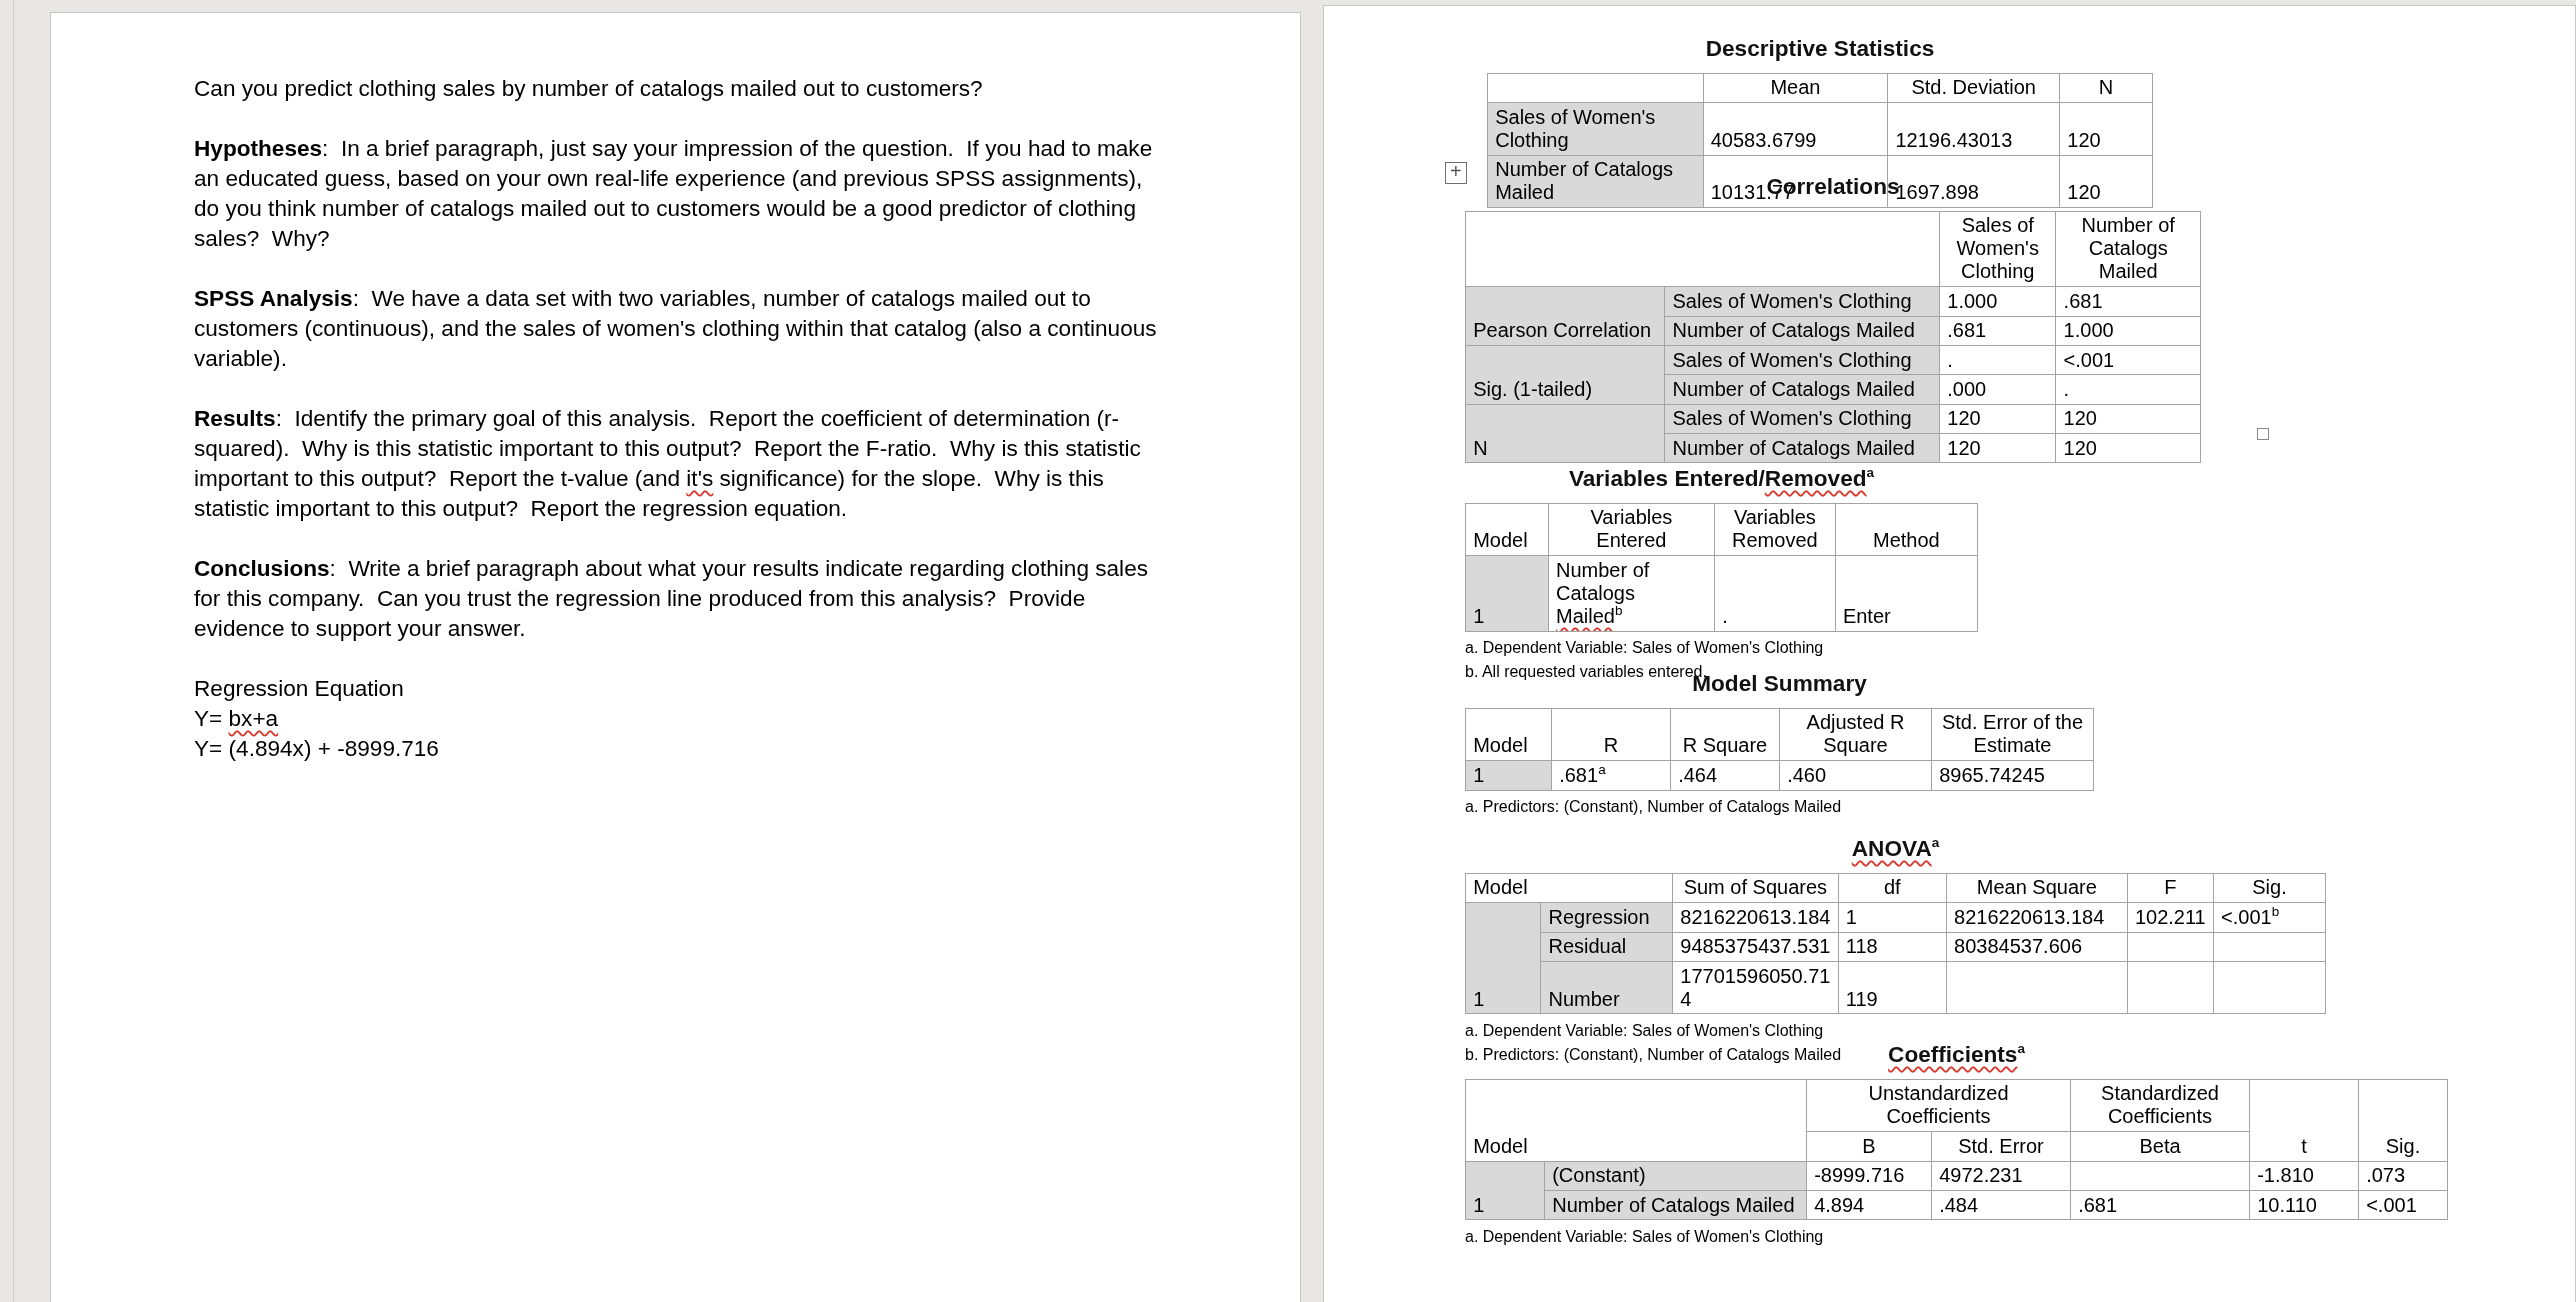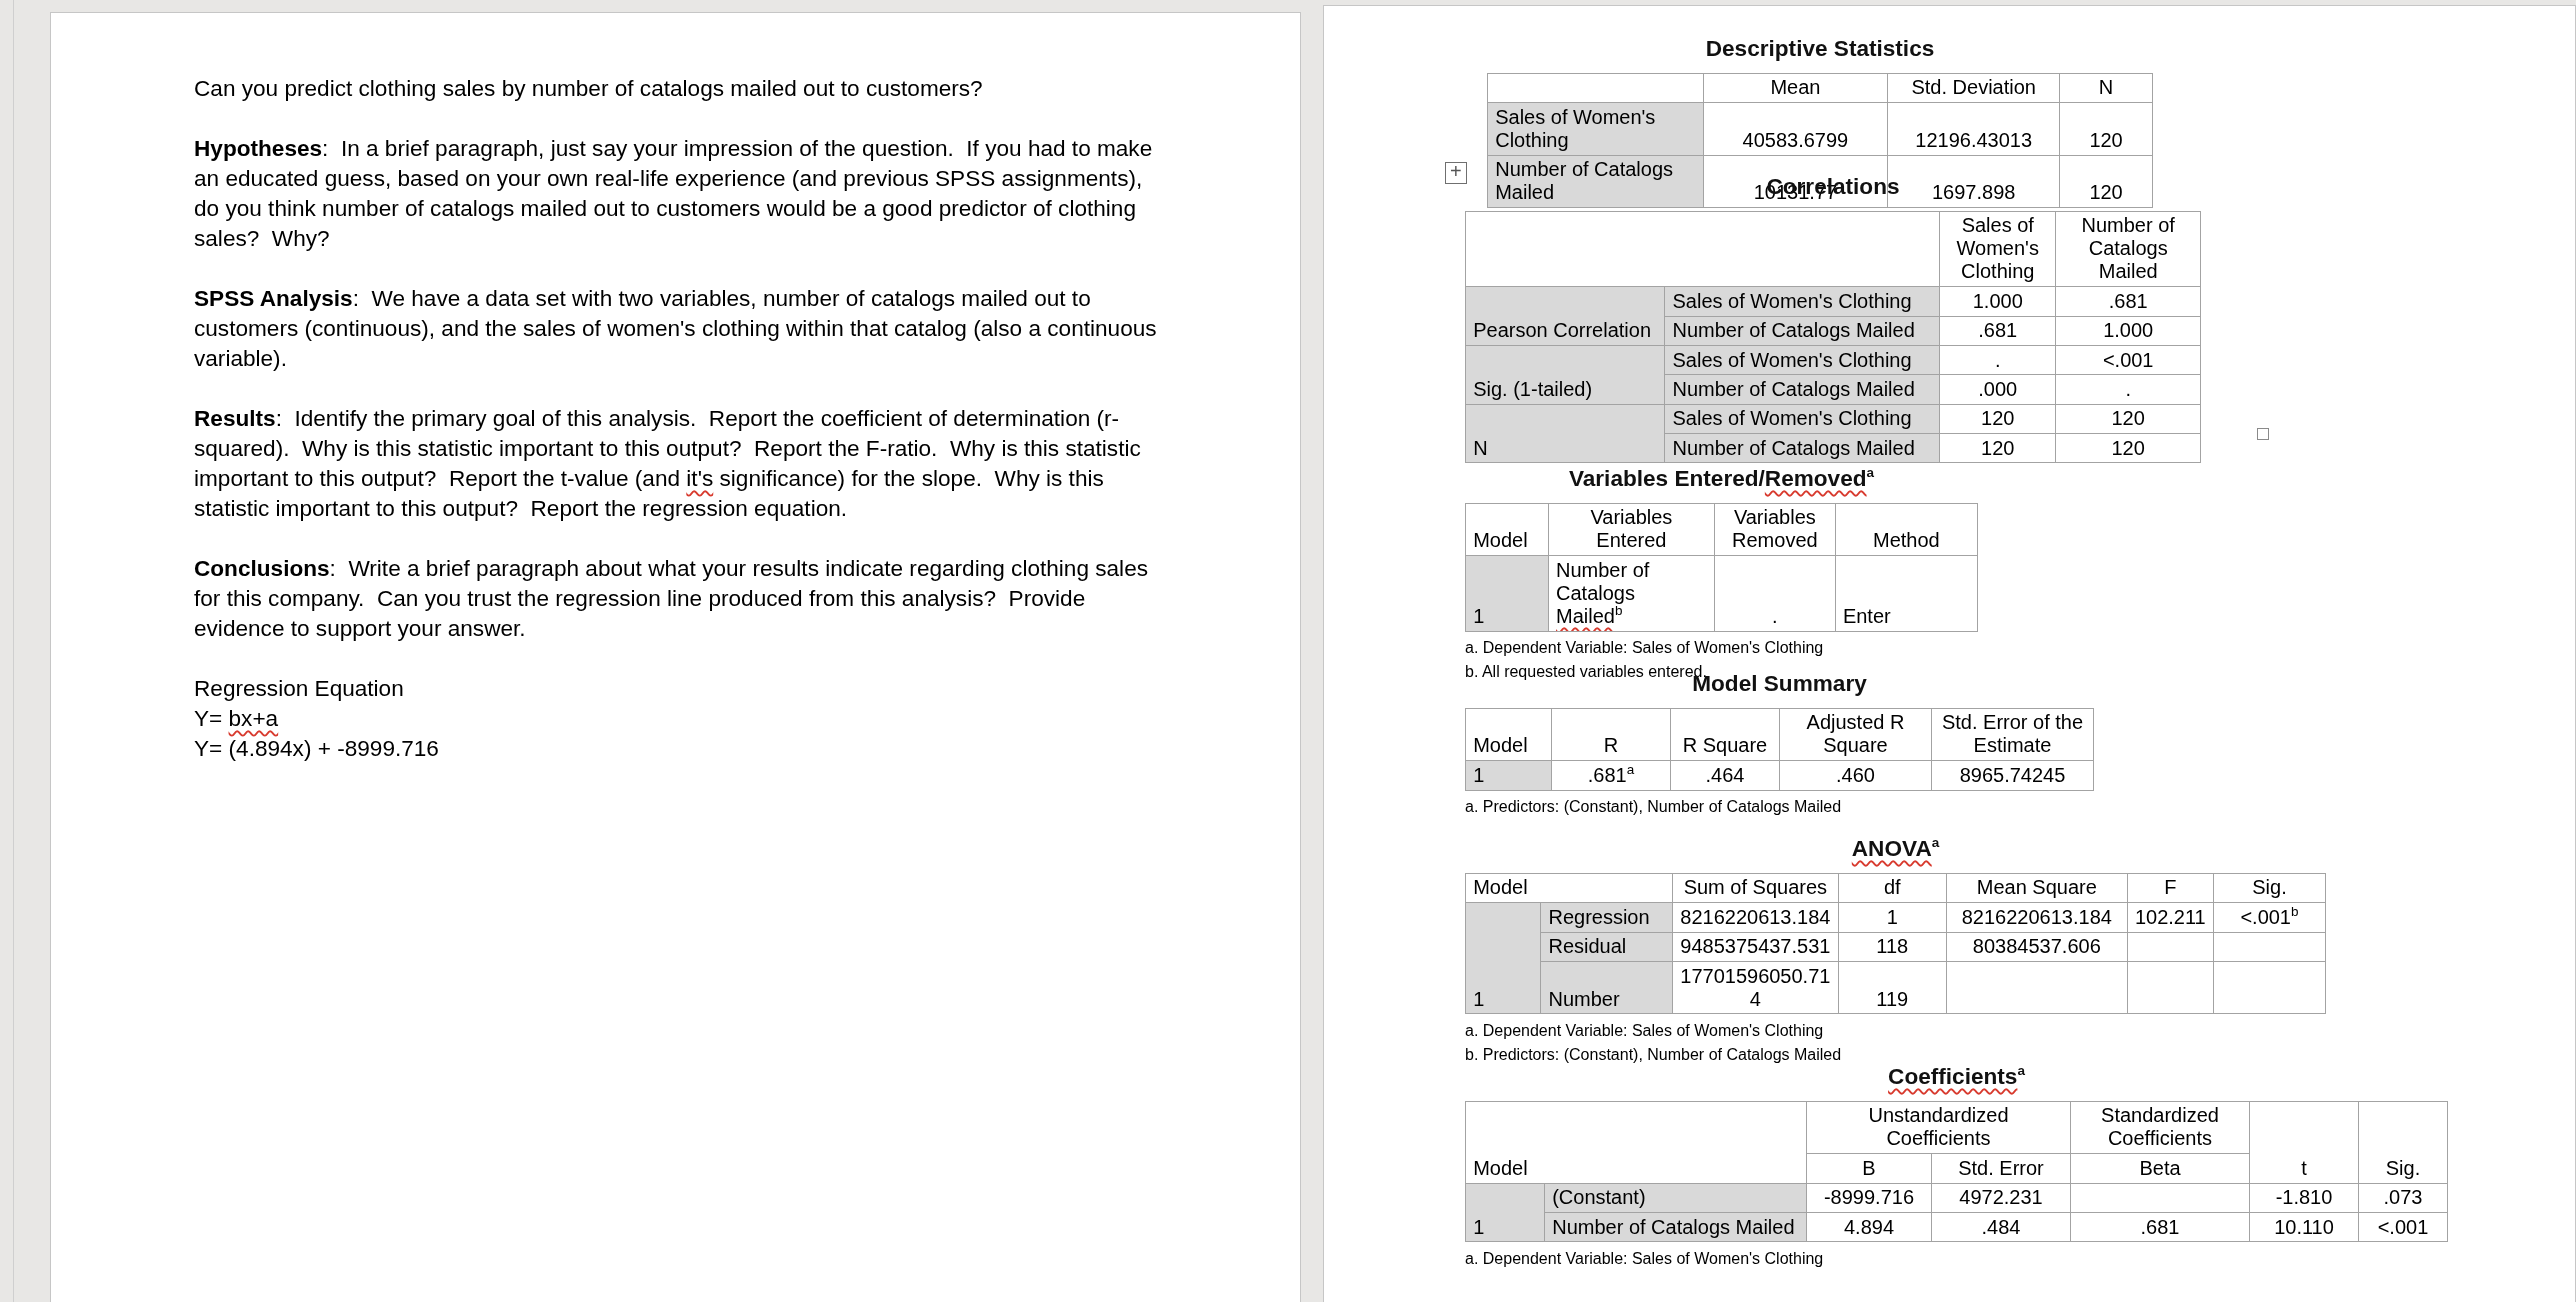--- a/index.html
+++ b/index.html
@@ -18,21 +18,21 @@
   .lead { font-weight:bold; }
   .sq { text-decoration-line:underline; text-decoration-style:wavy; text-decoration-color:#d83a2e; text-decoration-thickness:1.8px; text-underline-offset:3.6px; }
   #page-bottom-fragment { position:absolute; left:143px; top:1286px; font-size:22.6px; color:#000; }
 
   
   .spss { position:absolute; color:#000; }
   .spss .title { font-size:22.6px; font-weight:bold; text-align:center; margin-bottom:10.8px; color:#111; }
   .spss table { border-collapse:collapse; font-size:20px; table-layout:fixed; }
   .spss th, .spss td { border:0.9px solid #a3a3a3; padding:2.7px 7.2px; font-weight:normal; vertical-align:bottom; box-sizing:border-box; overflow:hidden; }
   .stub { background:#d9d9d9; text-align:left; }
-  .num { text-align:center; }
+  .num { text-align:left; }
   .ctr { text-align:center; }
   .left { text-align:left; }
   .vt { vertical-align:top; }
   .vb { vertical-align:bottom; }
   .pre { white-space:pre-line; }
   sup { font-size:13.5px; line-height:0; }
   .fnote { font-size:16px; margin-top:4.5px; line-height:24px; }
 
   
   #plus-handle { position:absolute; left:1445px; top:162px; width:21.7px; height:21.7px; border:1.8px solid #6f6f6f; background:#fff; box-sizing:border-box; color:#555; font-size:20px; line-height:17px; text-align:center; cursor:pointer; }
@@ -266,21 +266,21 @@
         <td class="num"></td>
         <td class="num"></td>
         <td class="num"></td>
       </tr>
     </tbody>
       </table>
     <div class="fnote">a. Dependent Variable: Sales of Women's Clothing</div>
     <div class="fnote" style="margin-top:0;">b. Predictors: (Constant), Number of Catalogs Mailed</div>
   </div>
 
-  <div class="spss" style="left:1465px; top:1064px; width:983px;">
+  <div class="spss" style="left:1465px; top:1042px; width:983px;">
     <div class="title"><span class="sq">Coefficients</span><sup>a</sup></div>
     <table>
       <colgroup>
           <col style="width:79px">
           <col style="width:262px">
           <col style="width:125px">
           <col style="width:139px">
           <col style="width:179px">
           <col style="width:109px">
           <col style="width:89px">

